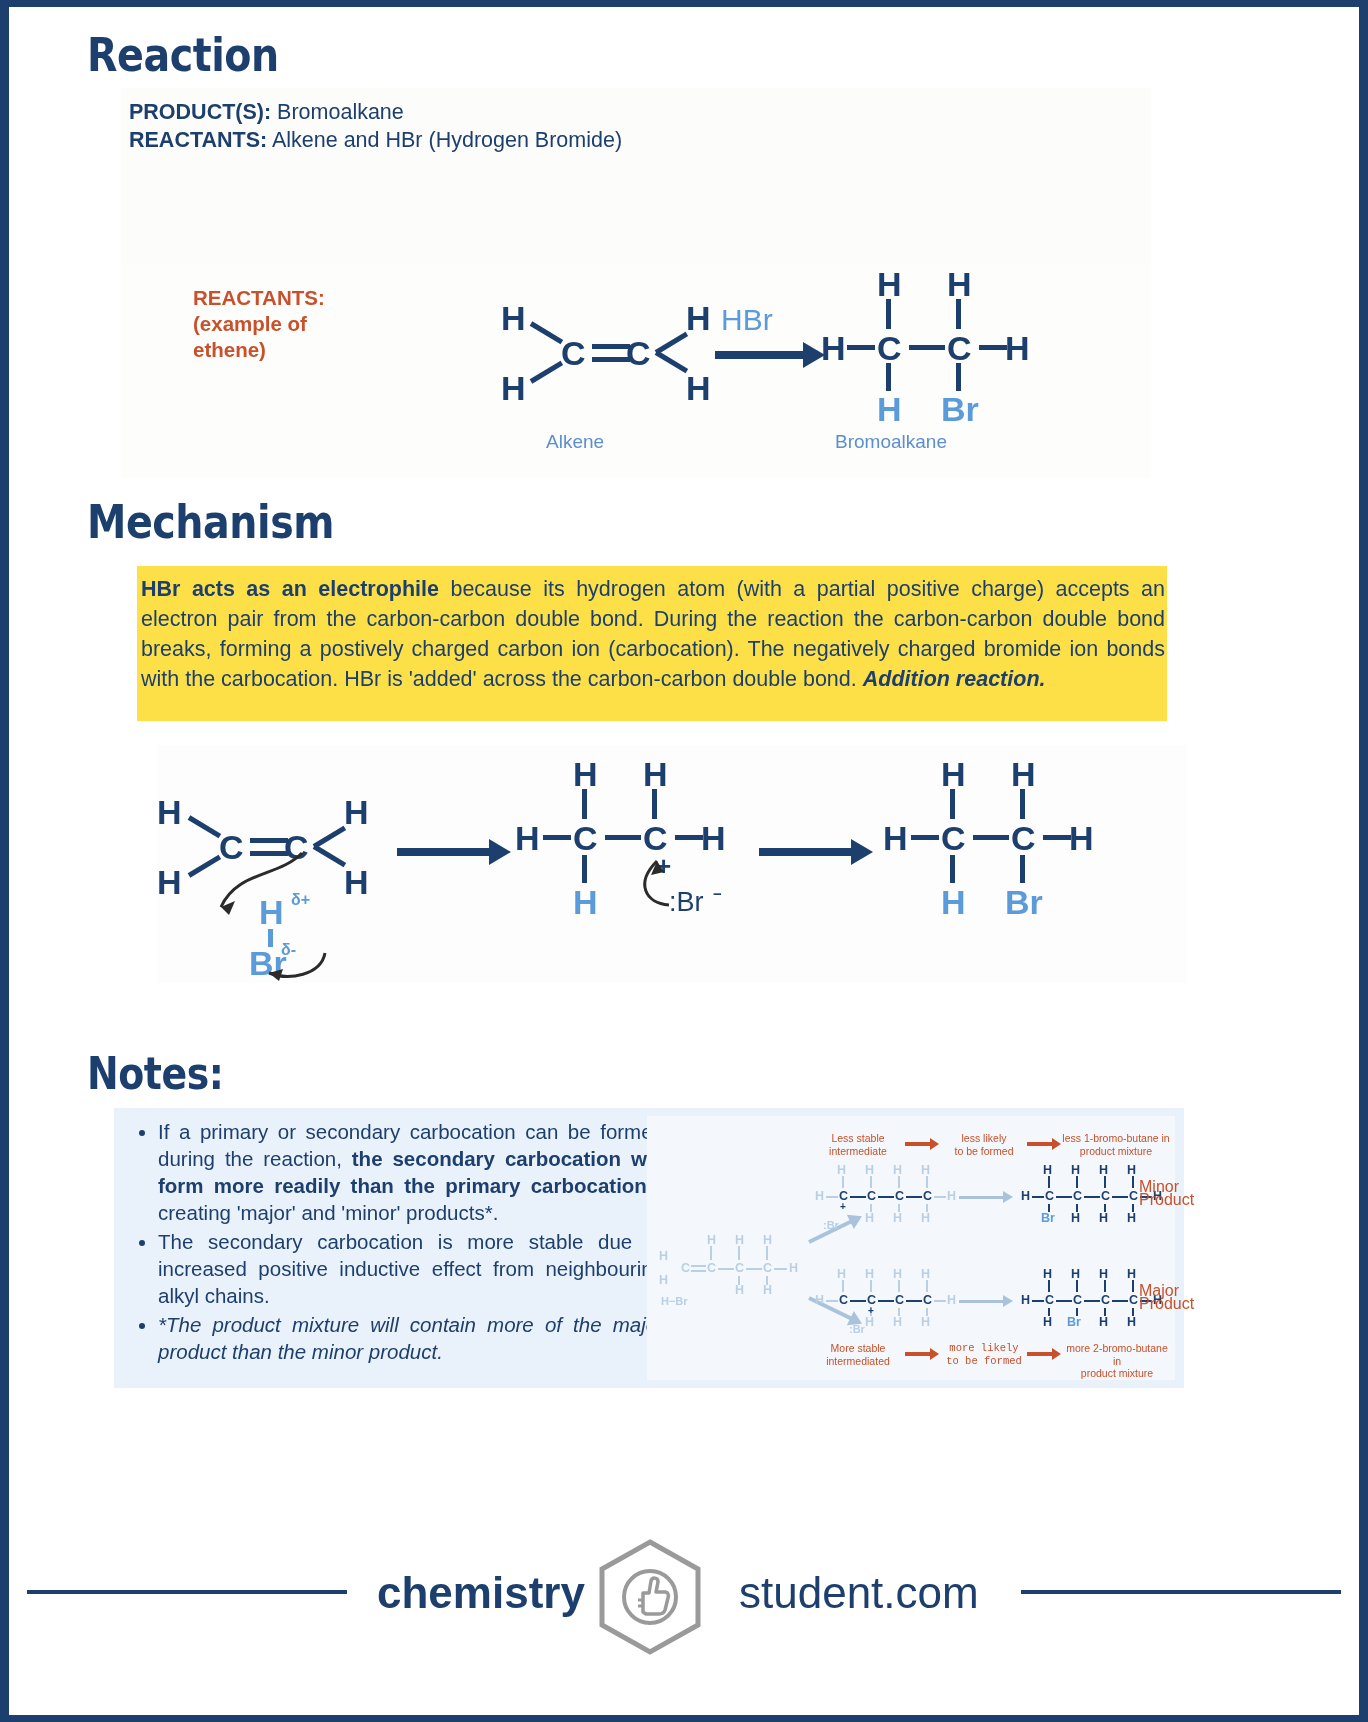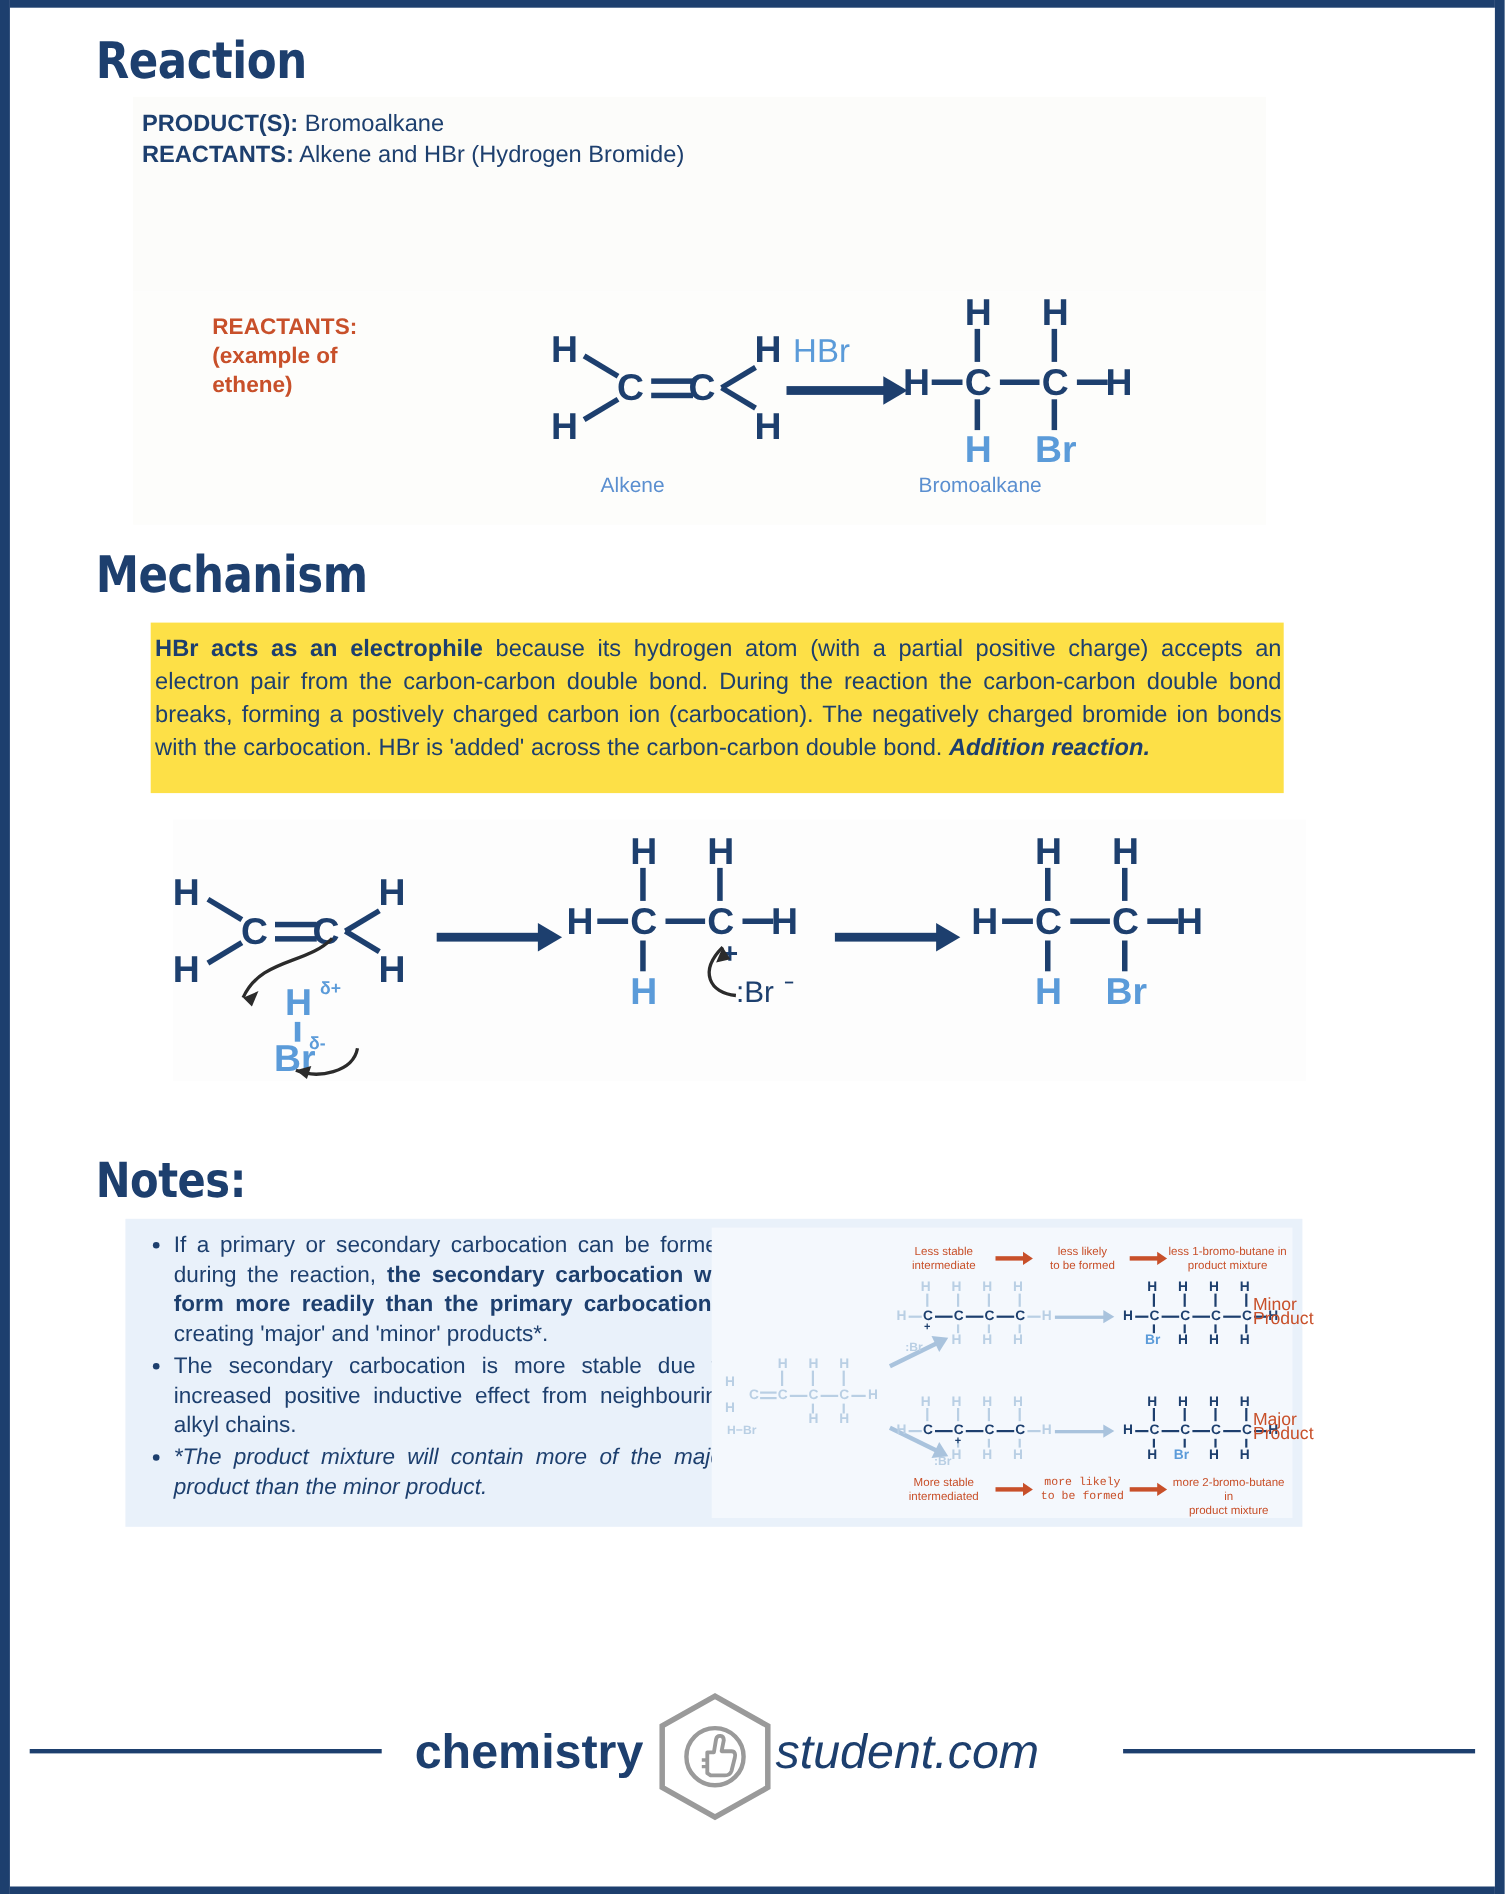--- a/index.html
+++ b/index.html
@@ -574,15 +574,15 @@
     <span class="brand bold" style="left:368px; top:36px;">chemistry</span>
     <div class="hexwrap">
       <svg viewBox="0 0 110 118" width="110" height="118">
         <polygon points="55,4 103,31 103,87 55,114 7,87 7,31" fill="#ffffff" stroke="#9a9a9a" stroke-width="5"></polygon>
         <circle cx="55" cy="59" r="26" fill="none" stroke="#9a9a9a" stroke-width="4"></circle>
         <path d="M48 74 L48 55 L54 55 L56 43 C57 39 63 39 63 44 L61 54 L70 54 C73 54 74 57 73 60 L70 72 C69 75 67 76 64 76 L51 76 Z" fill="none" stroke="#9a9a9a" stroke-width="3.5" stroke-linejoin="round"></path>
         <line x1="48" y1="62" x2="43" y2="62" stroke="#9a9a9a" stroke-width="3"></line>
         <line x1="48" y1="68" x2="43" y2="68" stroke="#9a9a9a" stroke-width="3"></line>
       </svg>
     </div>
-    <span class="brand" style="left:696px; top:36px;font-style:italic;">student.com</span>
+    <span class="brand" style="left:730px; top:36px;">student.com</span>
   </div>
 </div>
 
 </body></html>

